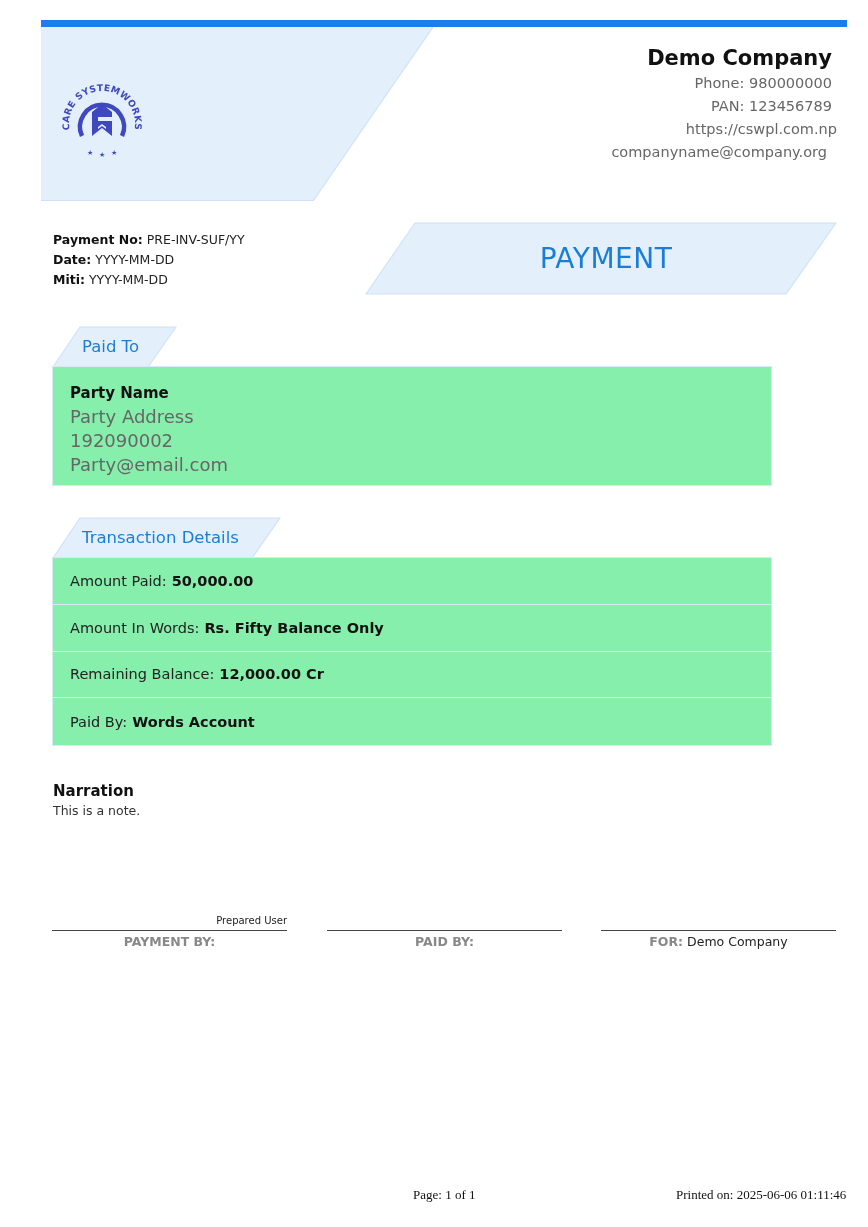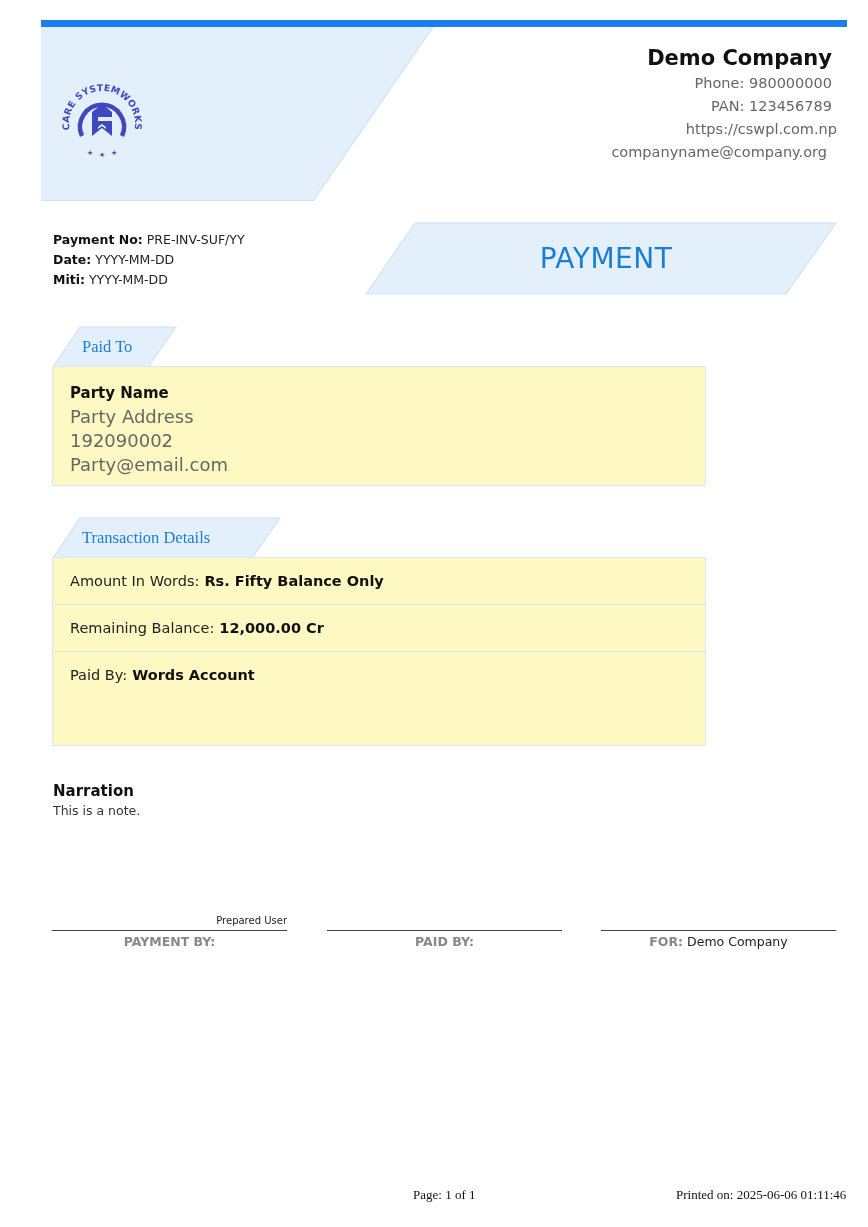--- a/index.html
+++ b/index.html
@@ -15,25 +15,25 @@
   .company .line { font-size: 14.5px; color: #666; line-height: 23px; }
   .company .line.email { margin-right: 5px; }
   .company .line.web { margin-right: -5px; }
 
   .meta { position: absolute; left: 53px; top: 230px; font-size: 12.5px; line-height: 20px; color: #222; }
   .meta b { font-weight: bold; color: #111; }
 
   .title-shape { position: absolute; left: 365px; top: 222px; width: 472px; height: 73px; }
   .title-text { position: absolute; left: 365px; top: 222px; width: 482px; height: 73px; display: flex; align-items: center; justify-content: center; font-size: 28px; color: #1a7ed6; letter-spacing: 0.5px; }
 
-  .tab { position: absolute; height: 29px; font-family: Liberation Serif, serif; }
+  .tab { position: absolute; height: 29px; }
   .tab svg { position: absolute; left: 0; top: 0; }
   .tab .label { position: absolute; top: 0; height: 41px; display: flex; align-items: center; font-size: 16.5px; color: #1a7ed6; }
 
-  .box { position: absolute; left: 52px; width: 654px; border: 1.5px solid #d9e8f5; background: #fef9c3; }
+  .box { position: absolute; left: 52px; width: 720px; border: 1.5px solid #d9e8f5; background: #86efac; }
   .party { top: 366px; height: 120px; padding: 14px 17px; }
   .party .pname { font-size: 15px; font-weight: bold; color: #111; line-height: 24px; }
   .party .pline { font-size: 18px; color: #666; line-height: 24px; }
 
   .txn { top: 557px; height: 189px; }
   .txn .row { height: 46.75px; border-bottom: 1.5px solid #d9e8f5; display: flex; align-items: center; padding-left: 17px; font-size: 14.5px; color: #222; }
   .txn .row:last-child { border-bottom: none; }
   .txn .row .val { font-weight: bold; color: #111; margin-left: 5px; }
 
   .narration { position: absolute; left: 53px; top: 781px; }
@@ -118,20 +118,24 @@
 
 <div class="tab" style="left:52px; top:517px; width:229px;">
   <svg viewBox="0 0 229 41" width="229" height="41">
     <polygon points="28,1 228,1 200,41 1,41" fill="#e3f0fc" stroke="#cfe2f5" stroke-width="1.2"></polygon>
   </svg>
   <div class="label" style="left:30px;">Transaction Details</div>
 </div>
 
 <div class="box txn">
   <div class="row">
+    <span>Amount Paid:</span>
+    <span class="val">50,000.00</span>
+  </div>
+  <div class="row">
     <span>Amount In Words:</span>
     <span class="val">Rs. Fifty Balance Only</span>
   </div>
   <div class="row">
     <span>Remaining Balance:</span>
     <span class="val">12,000.00 Cr</span>
   </div>
   <div class="row">
     <span>Paid By:</span>
     <span class="val">Words Account</span>

